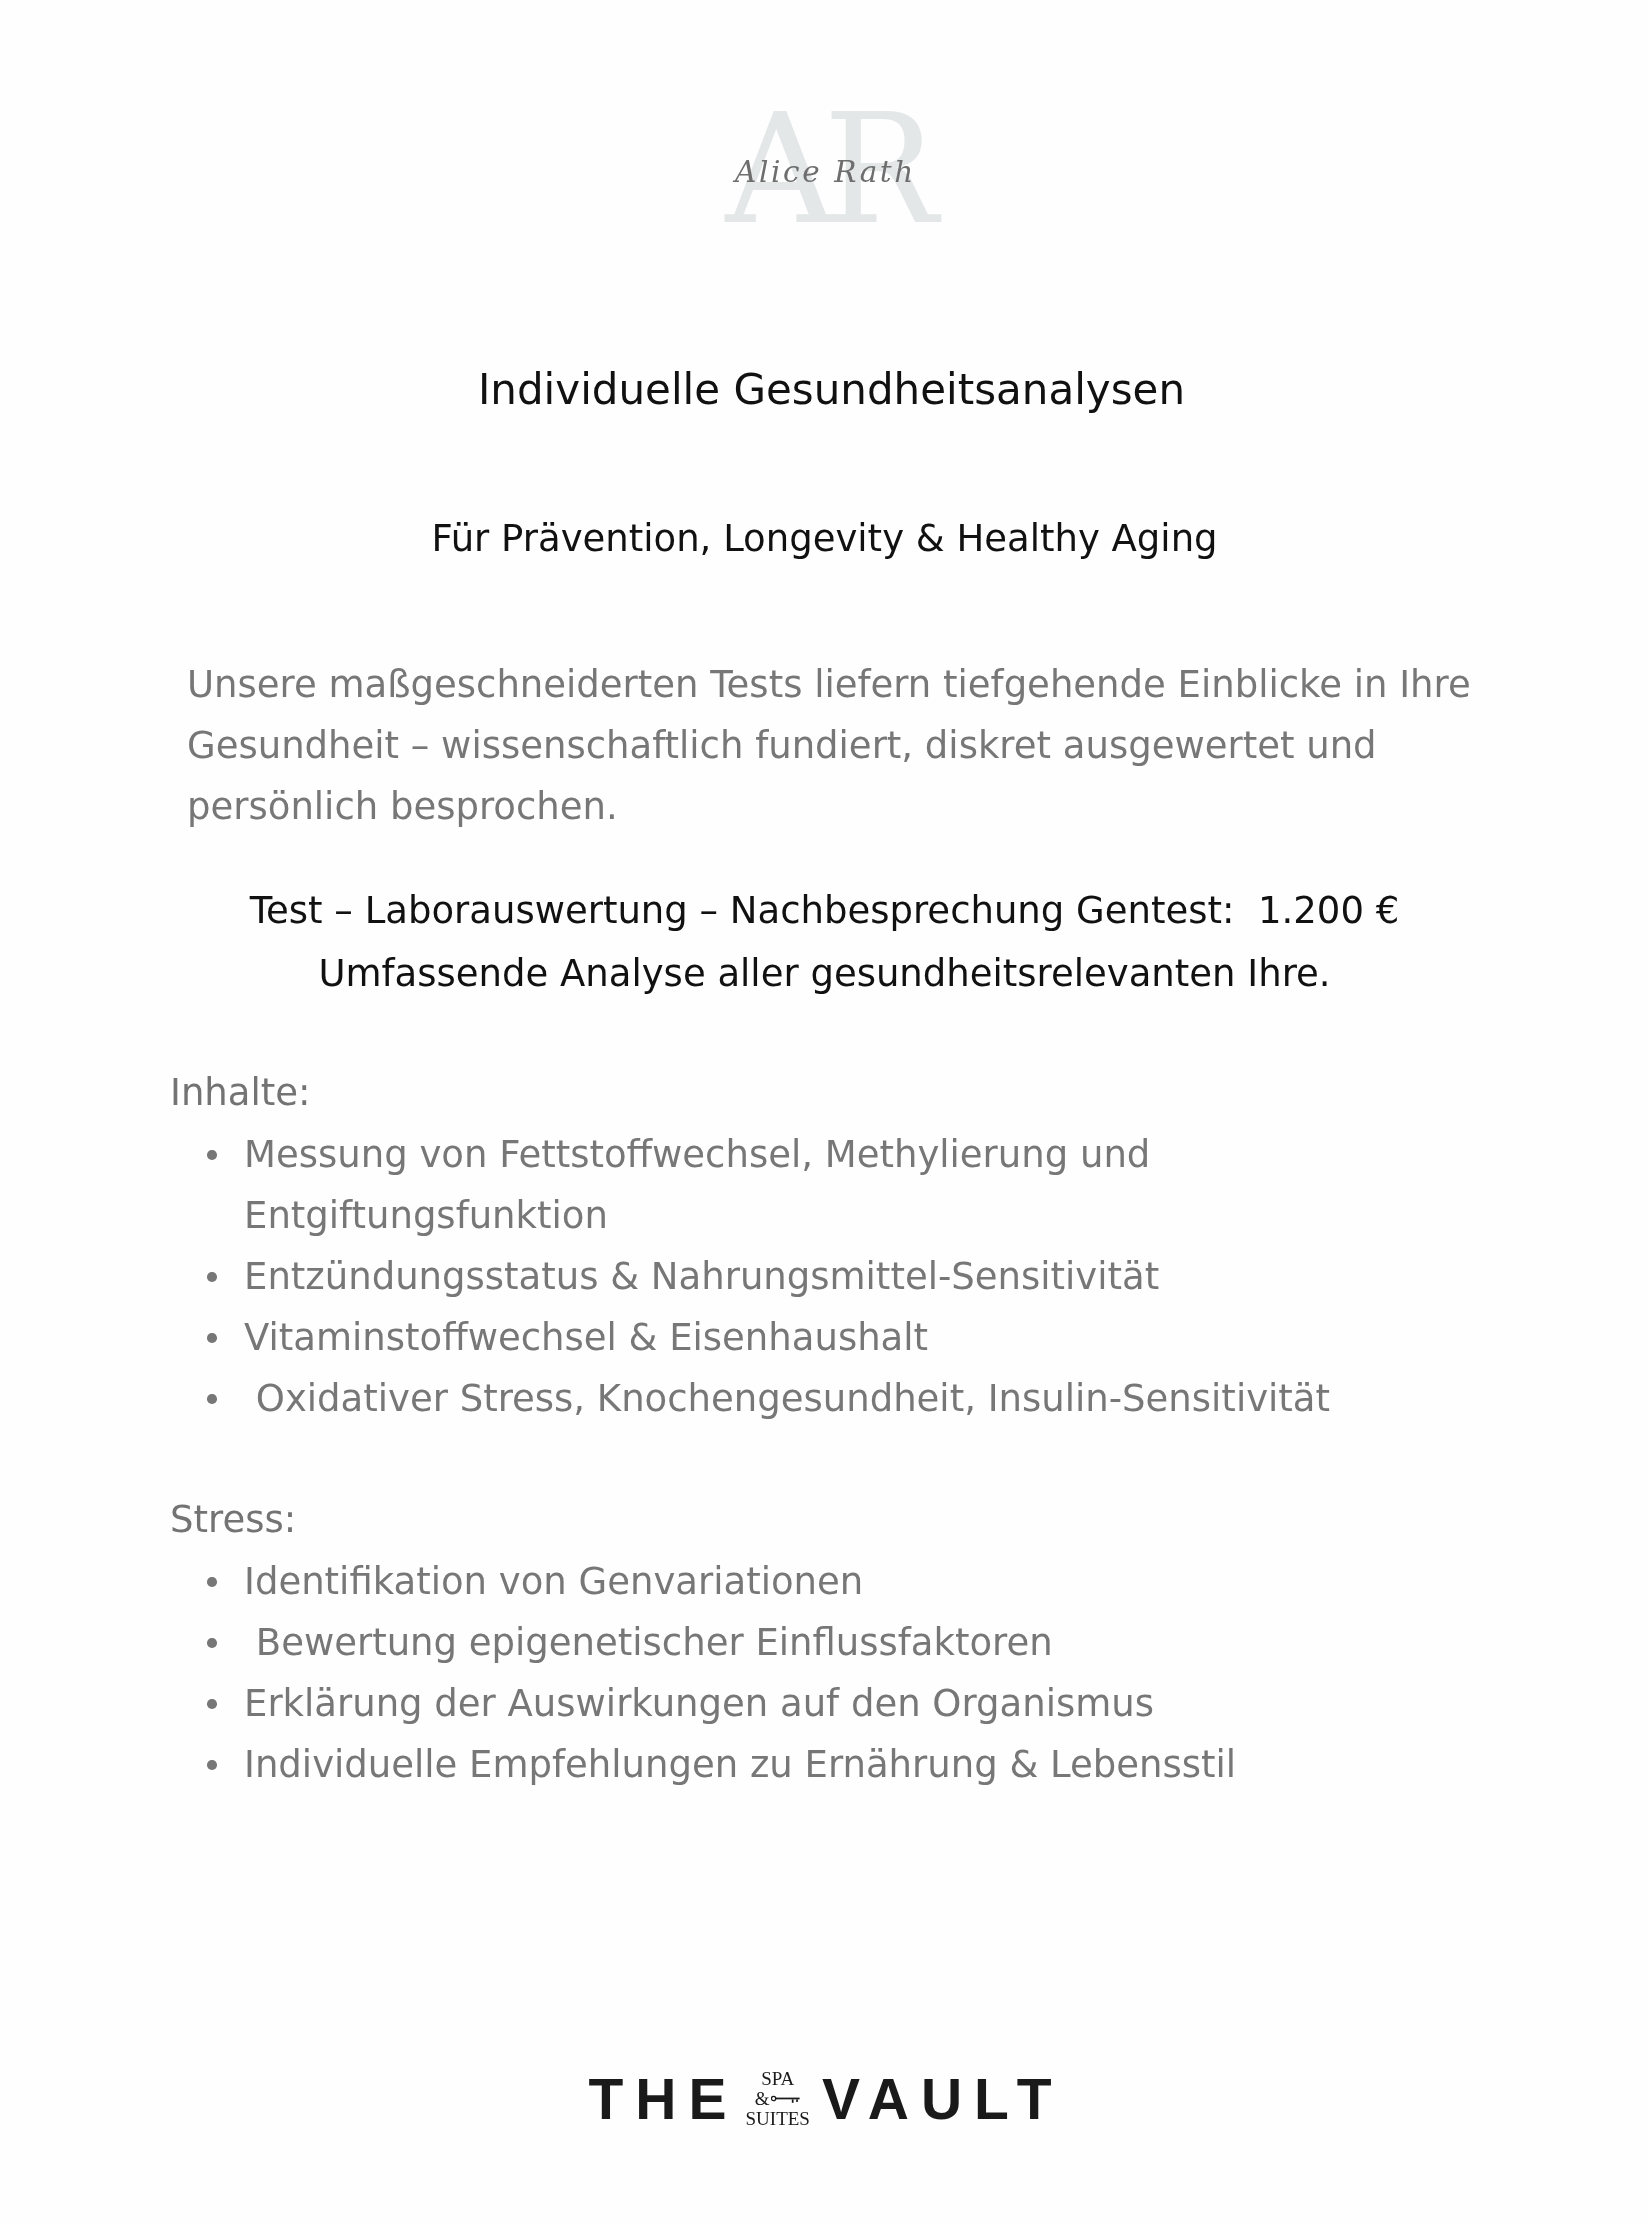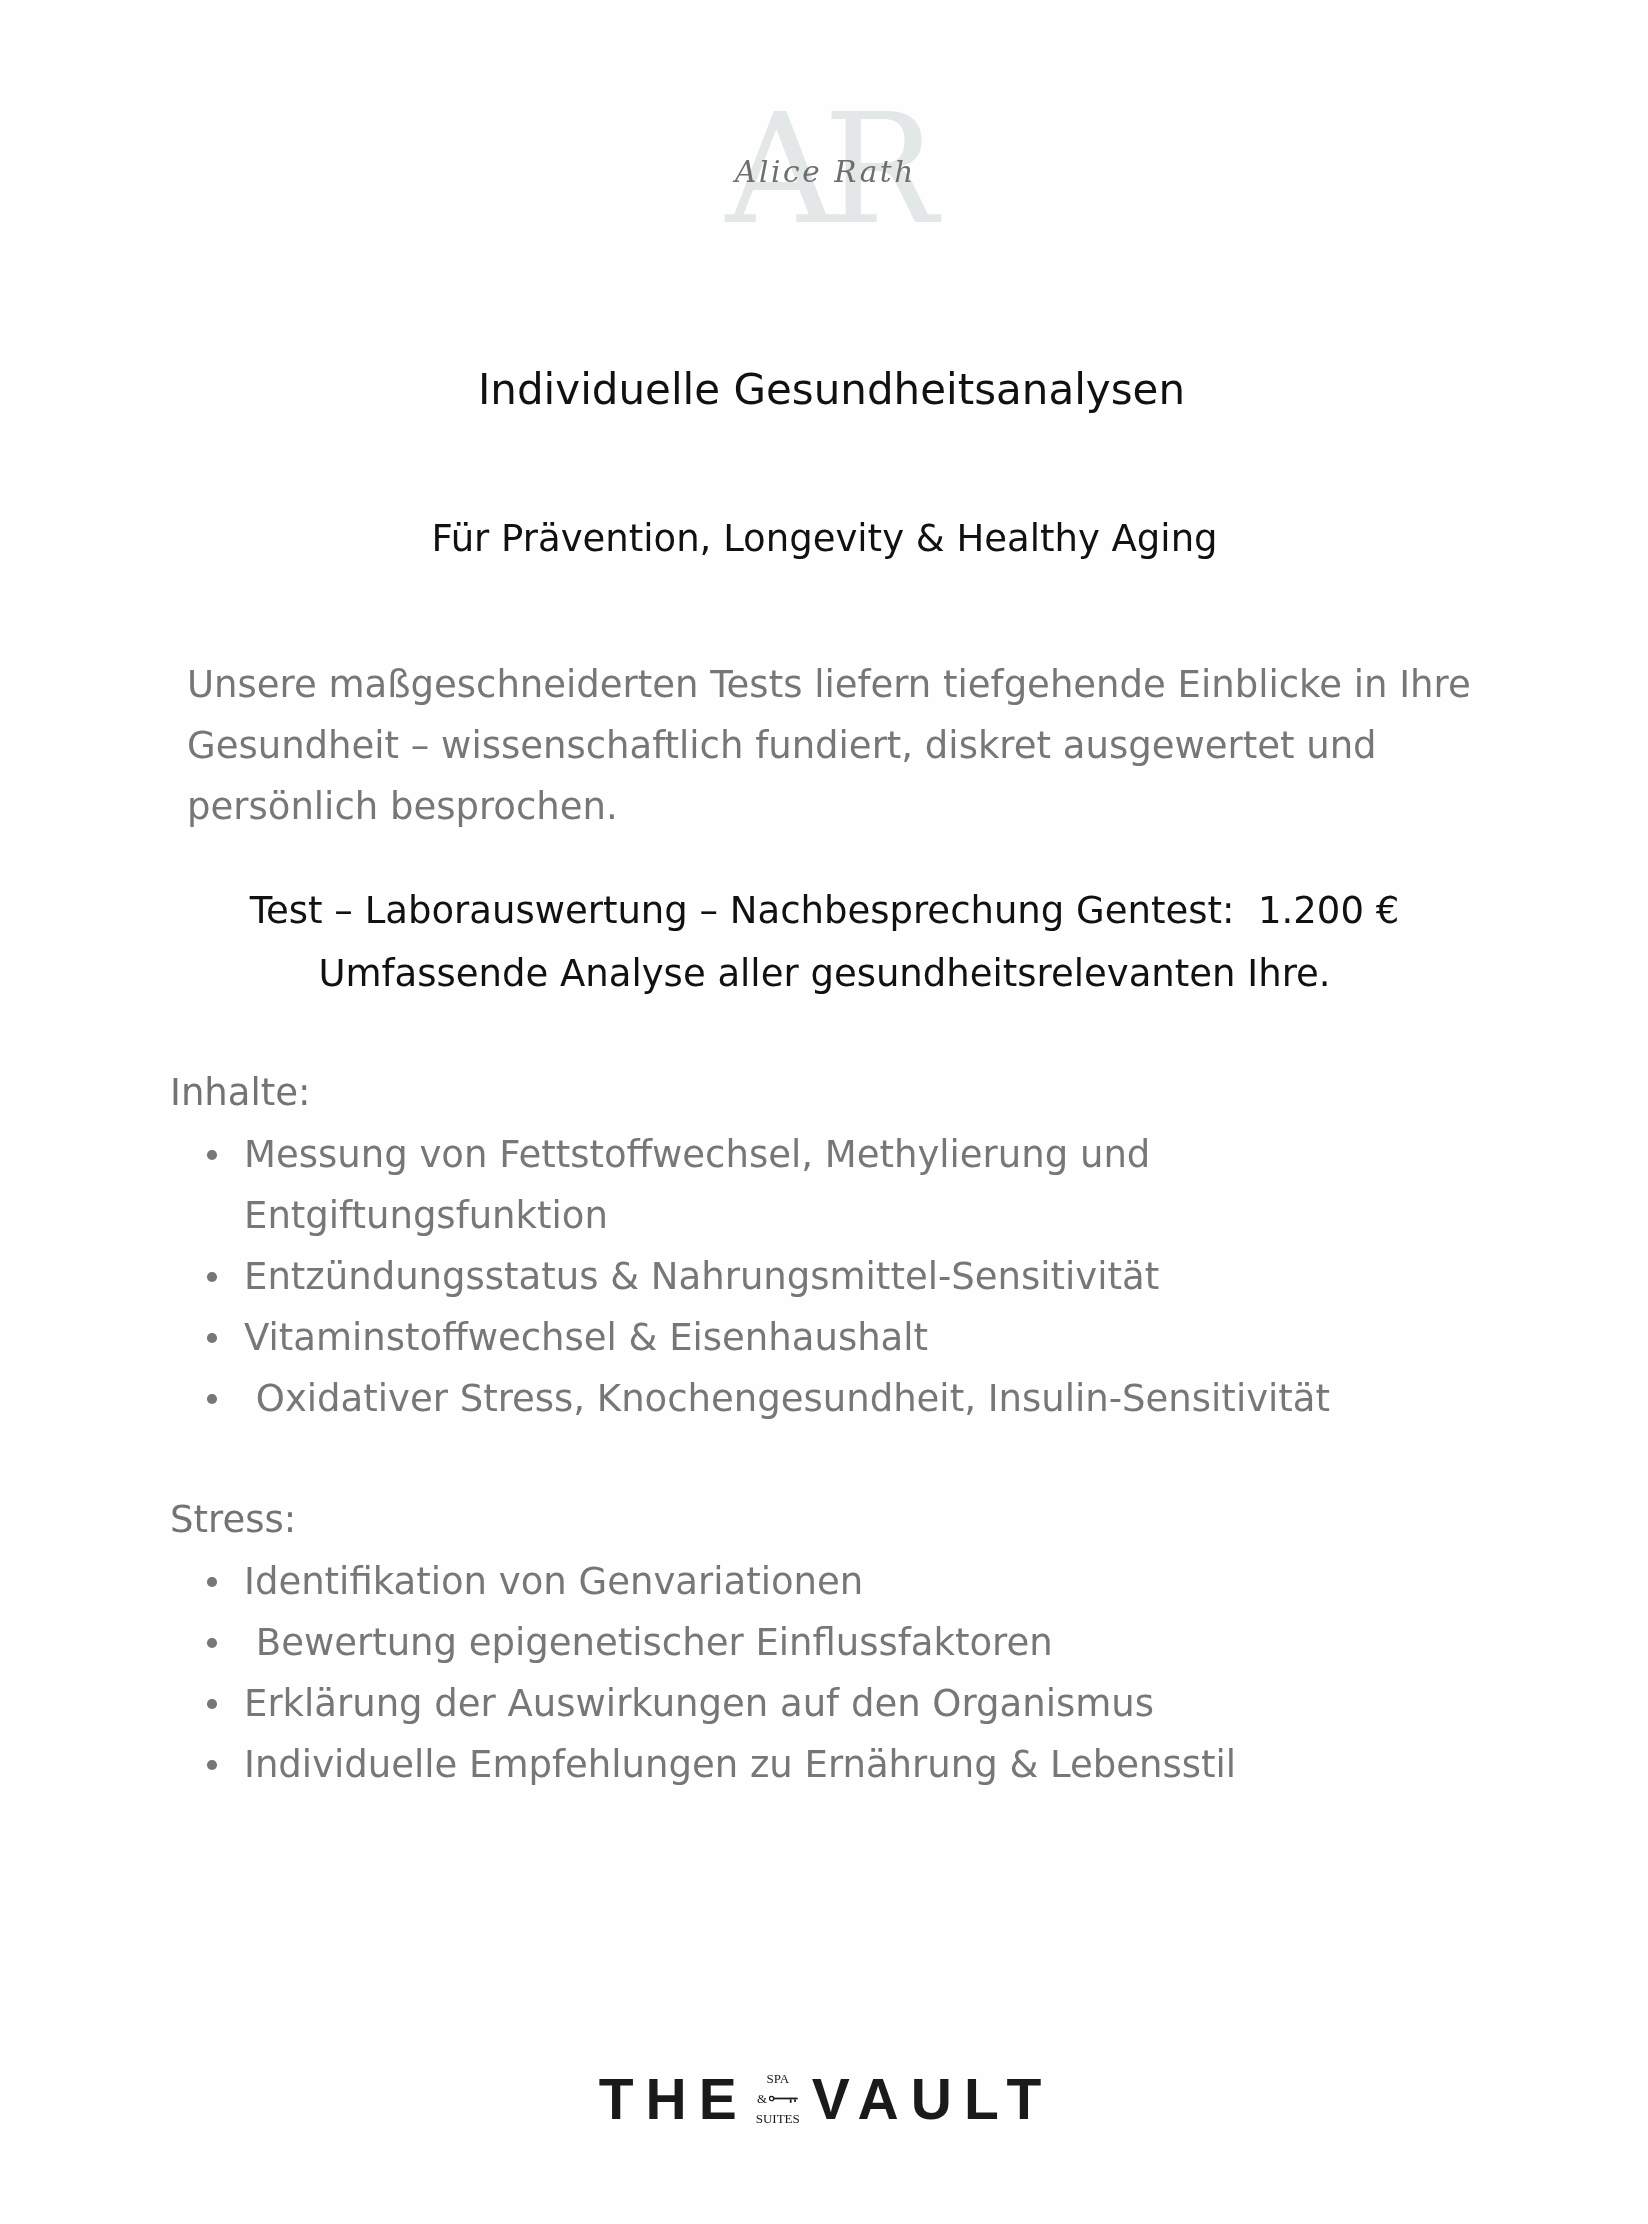--- a/index.html
+++ b/index.html
@@ -52,21 +52,21 @@
   .footer-logo {
     position: absolute; left: 548px; top: 2060px; width: 556px; height: 78px;
     display: flex; align-items: center; justify-content: center; color: #1a1a1a;
   }
   .footer-logo .big {
     font-family: "Liberation Sans", sans-serif; font-size: 57px; font-weight: bold;
     letter-spacing: 12px;
   }
   .footer-logo .stack {
     display: flex; flex-direction: column; align-items: center;
-    font-family: "Liberation Serif", serif; font-size: 13px; line-height: 20px;
+    font-family: "Liberation Serif", serif; font-size: 19px; line-height: 20px;
     margin: 0 12px 0 7px;
   }
   .footer-logo .key { display: flex; align-items: center; }
   .footer-logo .key svg { margin-left: 1.7px; }
 </style>
 </head>
 <body>
 
 <div class="logo-top">
   <div class="mono">AR</div>

